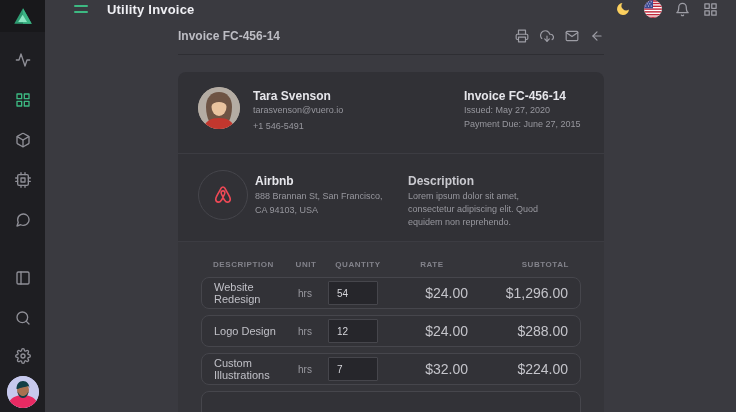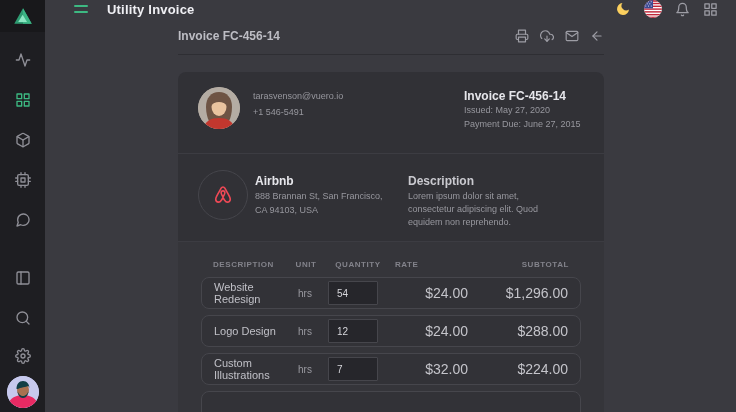--- a/index.html
+++ b/index.html
@@ -80,21 +80,21 @@
 
   .sec-table { padding:13px 23px 0 23px; background:#35353a; border-bottom:none; }
   .t-head, .t-row {
     display:grid;
     grid-template-columns:1fr 30px 58px 74px 92px;
     column-gap:8px; align-items:center;
   }
   .t-head { padding:0 12px; height:18px; margin-bottom:4px; }
   .t-head span { font-size:8px; font-weight:700; letter-spacing:.07em; color:#83838b; }
   .th-desc { text-align:left; } .th-unit { text-align:center; } .th-qty { text-align:center; }
-  .th-rate { text-align:left; } .th-sub { text-align:right; }
+  .th-rate { text-align:center; } .th-sub { text-align:right; }
   .t-row {
     height:32px; border:1px solid #46464c; border-radius:8px;
     padding:0 12px; margin-bottom:6px; background:#323237;
   }
   .td-desc { font-size:11px; color:#c0c0c7; }
   .td-unit { font-size:10px; color:#9a9aa1; text-align:center; }
   .qty-input {
     width:50px; height:24px; background:#26262b; border:1px solid #46464c; border-radius:1px;
     color:#d6d6db; font-size:10px; padding:0 0 0 8px; font-family:"Liberation Sans", sans-serif;
   }
@@ -291,20 +291,21 @@
         <div class="photo">
           <svg width="42" height="42" viewBox="0 0 42 42">
             <circle cx="21" cy="21" r="21" fill="#b4aca3"></circle>
             <path d="M8 20c0-9 5-15 13-15s13 6 13 15c0 6-1.5 11-3 14H11c-1.5-3-3-8-3-14z" fill="#6e5444"></path>
             <ellipse cx="21" cy="20" rx="7.5" ry="9" fill="#e9c39f"></ellipse>
             <path d="M5 42c2-8 8-11 16-11s14 3 16 11z" fill="#c2372e"></path>
             <path d="M13 15c1-4 4-6 8-6s7 2 8 6c0 2-.5 4-.5 4-1-3-4-4-7.5-4s-6.5 1-7.5 4c0 0-.5-2-.5-4z" fill="#6e5444"></path>
           </svg>
         </div>
         <div class="person-info">
+          <div class="person-name">Tara Svenson</div>
           <div class="muted">tarasvenson@vuero.io</div>
           <div class="muted">+1 546-5491</div>
         </div>
         <div class="invoice-meta">
           <div class="invoice-meta-title">Invoice FC-456-14</div>
           <div class="muted">Issued: May 27, 2020</div>
           <div class="muted">Payment Due: June 27, 2015</div>
         </div>
       </div>
 

